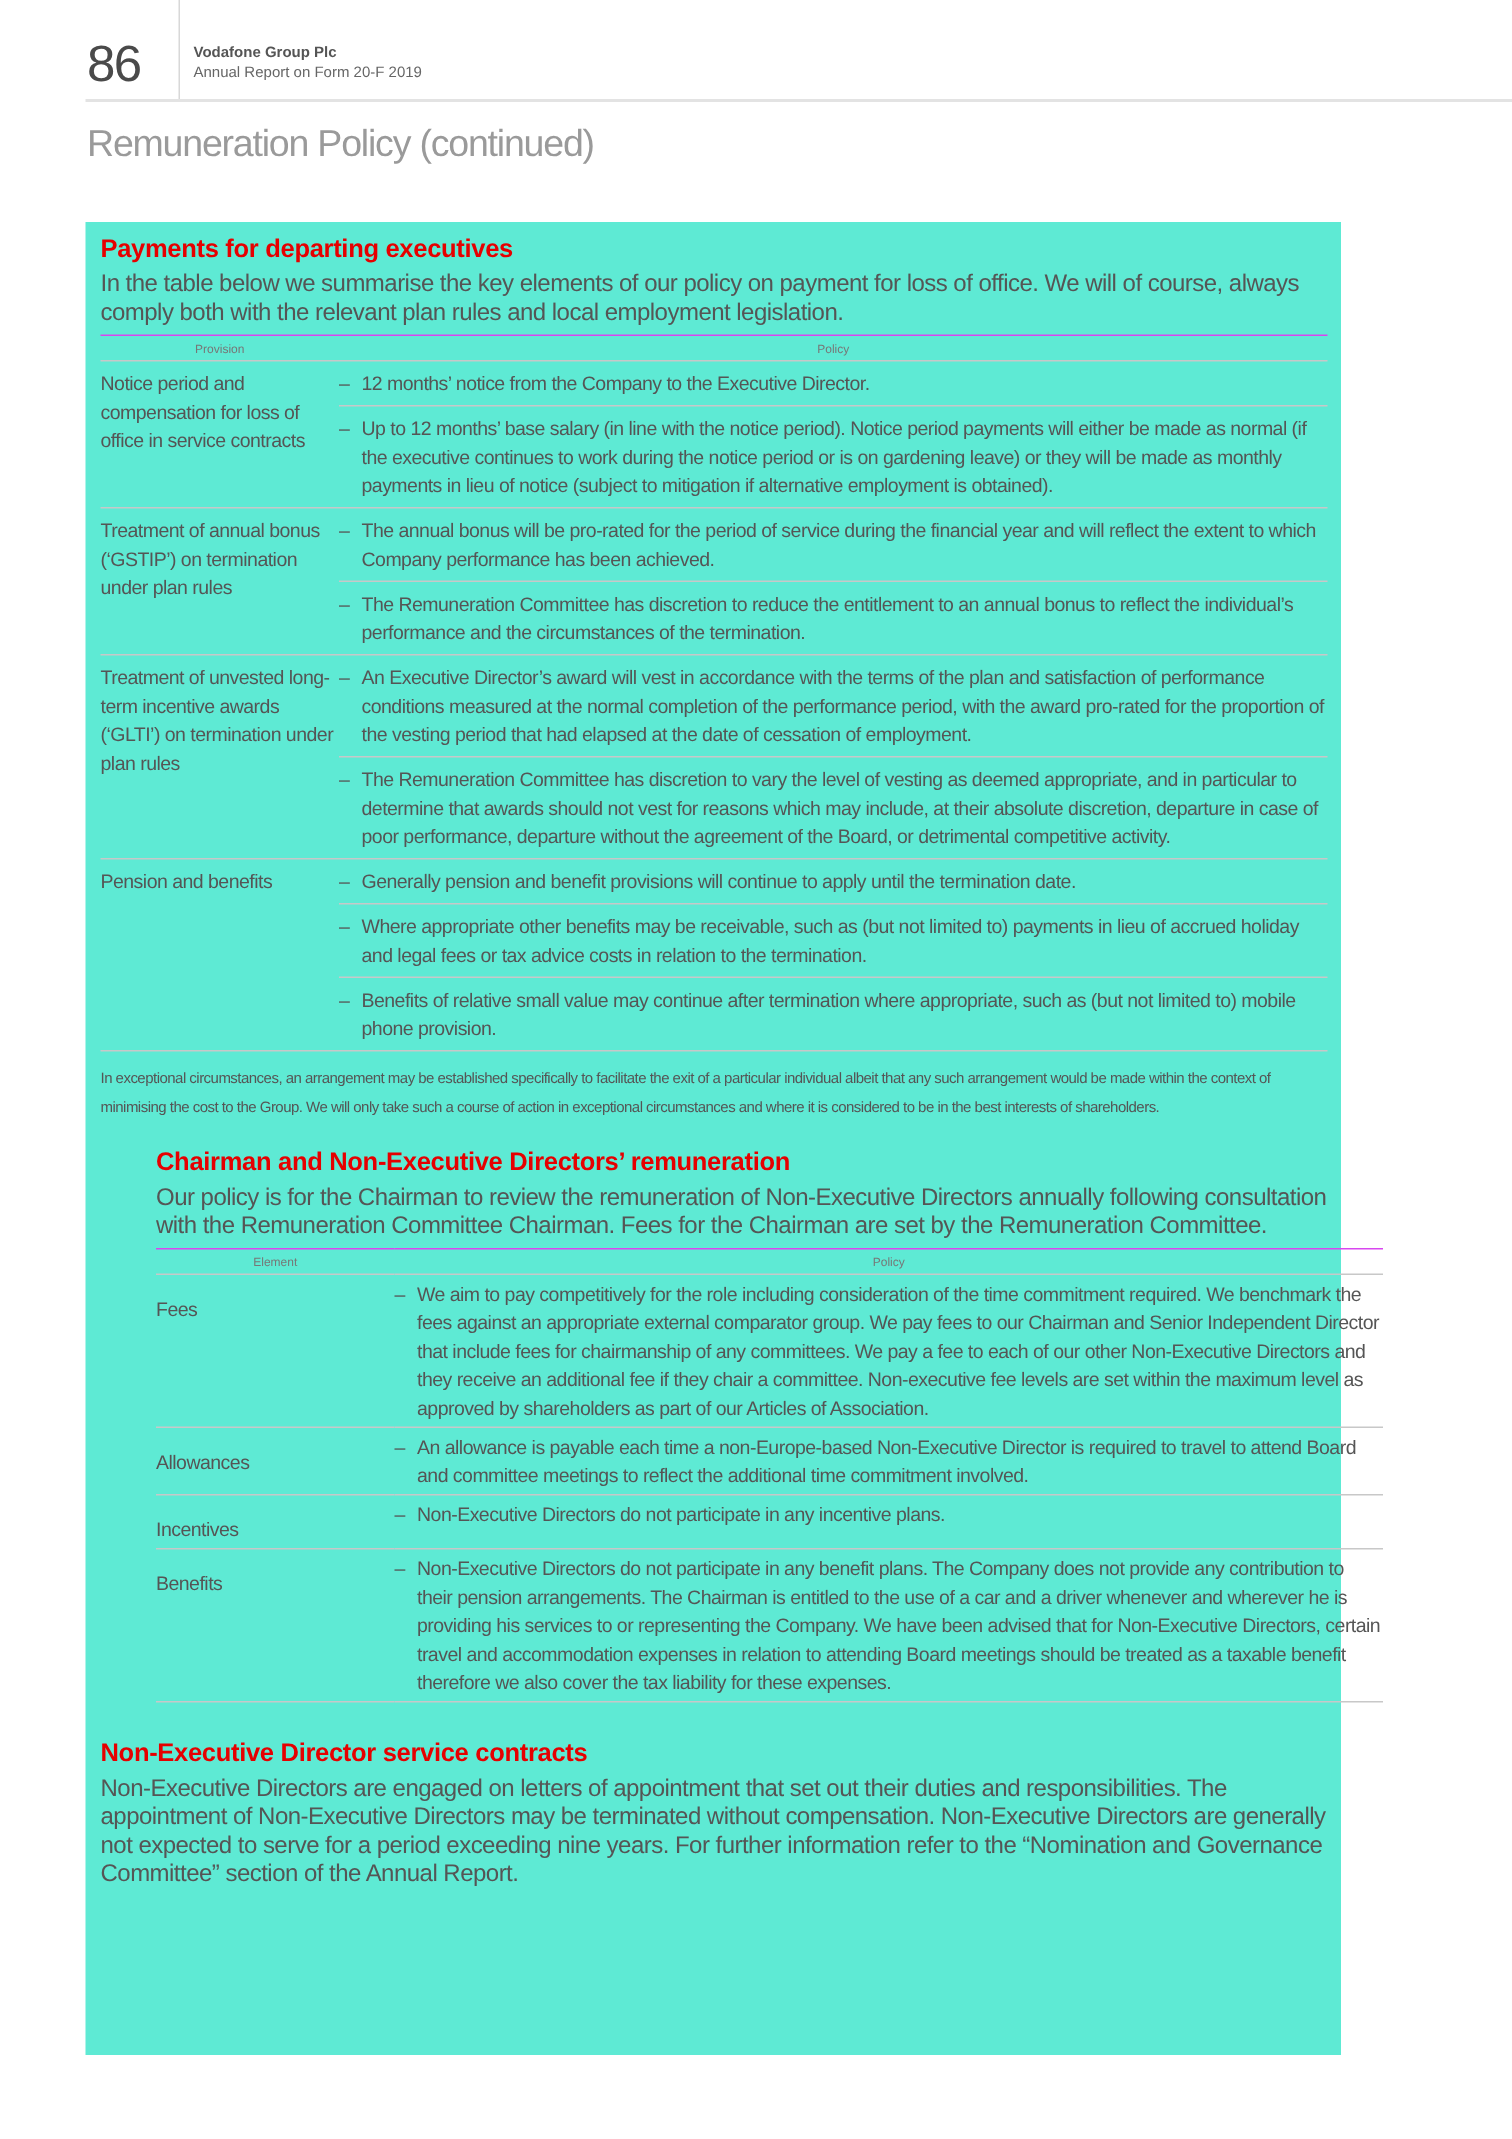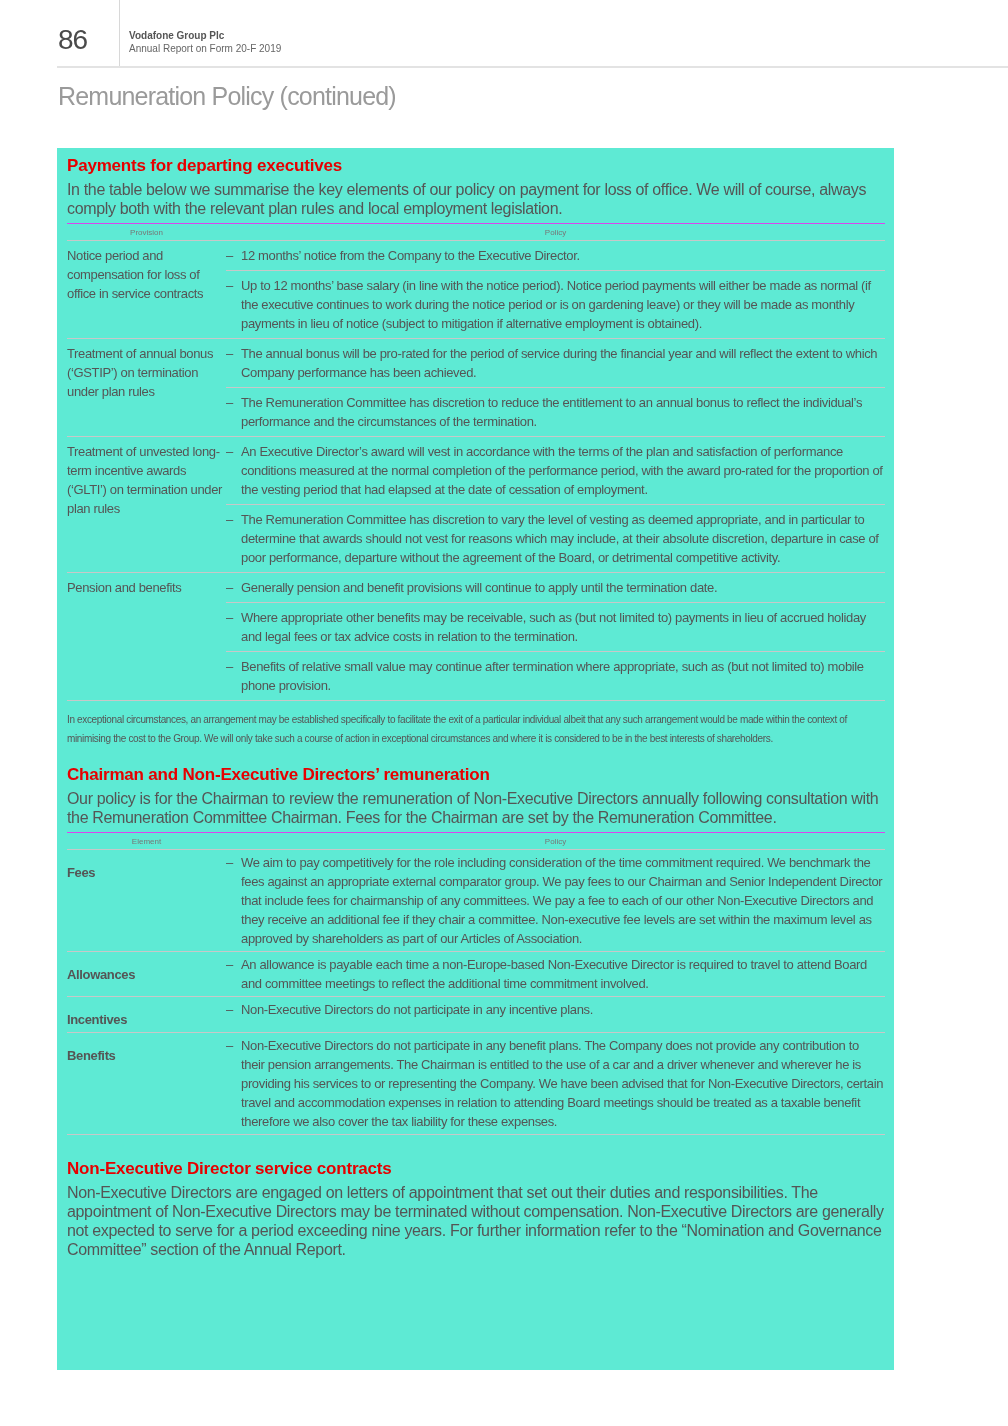--- a/index.html
+++ b/index.html
@@ -2,21 +2,21 @@
 <html><head>
 <meta charset="utf-8">
 <style>
   html, body { margin: 0; padding: 0; background: #ffffff; }
   body {
     width: 1008px; height: 1426px; position: relative; overflow: hidden;
     font-family: "Liberation Sans", sans-serif; color: #4a4a4a;
   }
   .page-header { position: absolute; left: 0; top: 0; width: 1008px; height: 68px; }
   .page-number {
-    position: absolute; left: 58px; top: 24px; font-size: 28px; color: #4a4a4a;
+    position: absolute; left: 58px; top: 24px; font-size: 34px; color: #4a4a4a;
     font-family: "Liberation Sans", sans-serif; letter-spacing: -1px;
   }
   .header-vrule { position: absolute; left: 119px; top: 0; width: 1px; height: 66px; background: #d8d8d8; }
   .header-company { position: absolute; left: 129px; top: 30px; font-size: 10px; font-weight: bold; color: #555; }
   .header-sub { position: absolute; left: 129px; top: 43px; font-size: 10px; color: #666; }
   .header-hrule { position: absolute; left: 57px; top: 66px; width: 951px; height: 2px; background: #e3e3e3; }
   .page-title {
     position: absolute; left: 58px; top: 82px; font-size: 25px; color: #9a9a9a;
     letter-spacing: -0.8px; font-family: "Liberation Sans", sans-serif;
   }
@@ -40,26 +40,26 @@
     color: #555; padding: 5px 0 4px 0; border-bottom: 1px solid #c8c8c8;
   }
   td.pol { vertical-align: top; padding: 0; border-bottom: 1px solid #c8c8c8; }
   .item {
     position: relative; padding: 5px 0 5px 15px; font-size: 13px; line-height: 19px;
     letter-spacing: -0.35px; color: #555;
   }
   .item + .item { border-top: 1px solid #c8c8c8; }
   .item .dash { position: absolute; left: 0; top: 5px; }
   .after-text { margin: 9px 0 0 0; font-size: 10px; line-height: 19px; letter-spacing: -0.35px; color: #555; }
-  .sec2 { margin-top: 17px; }
+  .sec2 { margin-top: 17px; margin-left: 37px; }
   .sec3 { margin-top: 24px; }
   .sec2 table.policy-table { margin-top: 5px; }
   .nb .item { padding-top: 3px; padding-bottom: 3px; }
   .nb .item .dash { top: 3px; }
-  .nb td.prov { padding-top: 13px; padding-bottom: 3px; font-weight: bold; }
+  .nb td.prov { padding-top: 13px; padding-bottom: 3px; }
 </style>
 </head>
 <body>
 
 <div class="page-header">
   <div class="page-number">86</div>
   <div class="header-vrule"></div>
   <div class="header-company">Vodafone Group Plc</div>
   <div class="header-sub">Annual Report on Form 20-F 2019</div>
   <div class="header-hrule"></div>

